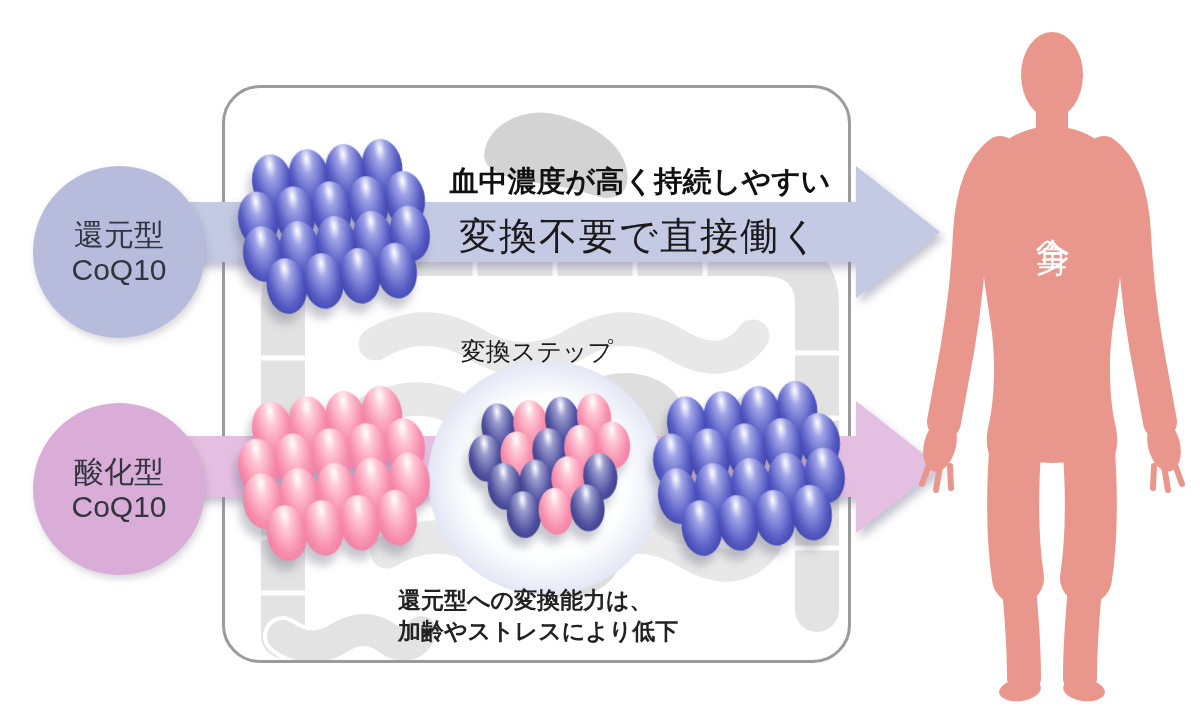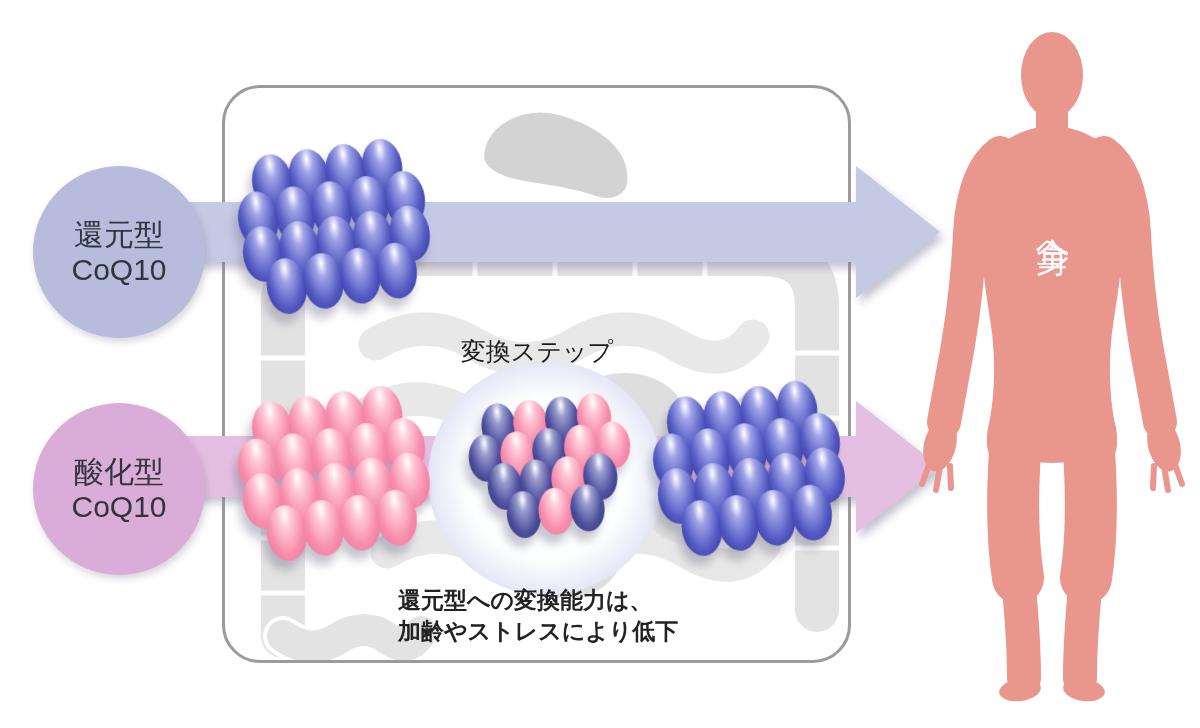--- a/index.html
+++ b/index.html
@@ -216,20 +216,22 @@
       <div class="bead b" style="left: 37px; top: 70px; width: 40px; height: 56px;"></div>
       <div class="bead b" style="left: 74px; top: 70px; width: 40px; height: 56px;"></div>
       <div class="bead b" style="left: 111px; top: 70px; width: 40px; height: 56px;"></div>
       <div class="bead b" style="left: 148px; top: 70px; width: 40px; height: 56px;"></div>
       <div class="bead b" style="left: 18.5px; top: 105px; width: 40px; height: 56px;"></div>
       <div class="bead b" style="left: 55.5px; top: 105px; width: 40px; height: 56px;"></div>
       <div class="bead b" style="left: 92.5px; top: 105px; width: 40px; height: 56px;"></div>
       <div class="bead b" style="left: 129.5px; top: 105px; width: 40px; height: 56px;"></div>
     </div>
 
+  <div id="blood-caption" class="abs">血中濃度が高く持続しやすい</div>
+  <div id="arrow-label" class="abs">変換不要で直接働く</div>
   <div id="conversion-label" class="abs">変換ステップ</div>
   <div id="conversion-note" class="abs">
     <div>還元型への変換能力は、</div>
     <div>加齢やストレスにより低下</div>
   </div>
 
   <div id="reduced-circle" class="coq-circle abs">
     <div>還元型</div>
     <div>CoQ10</div>
   </div>

